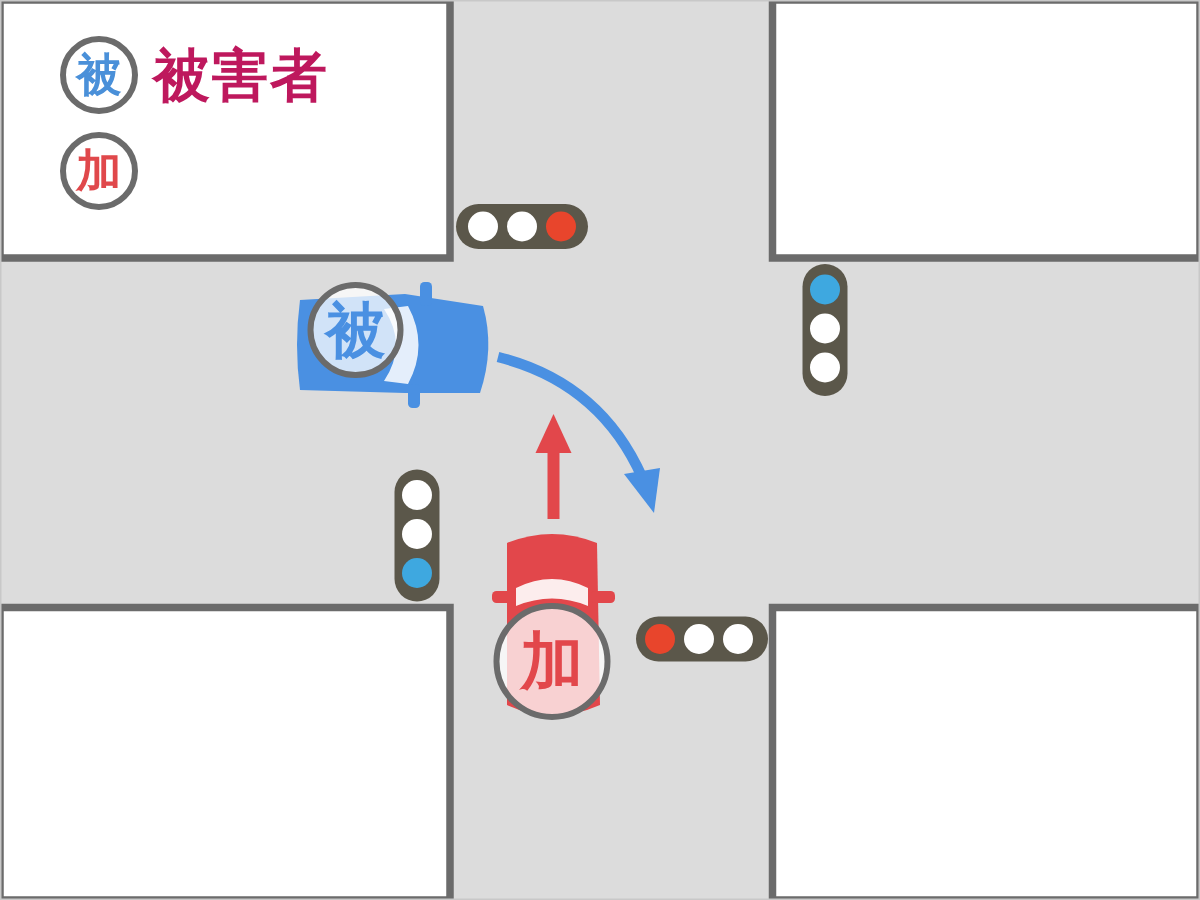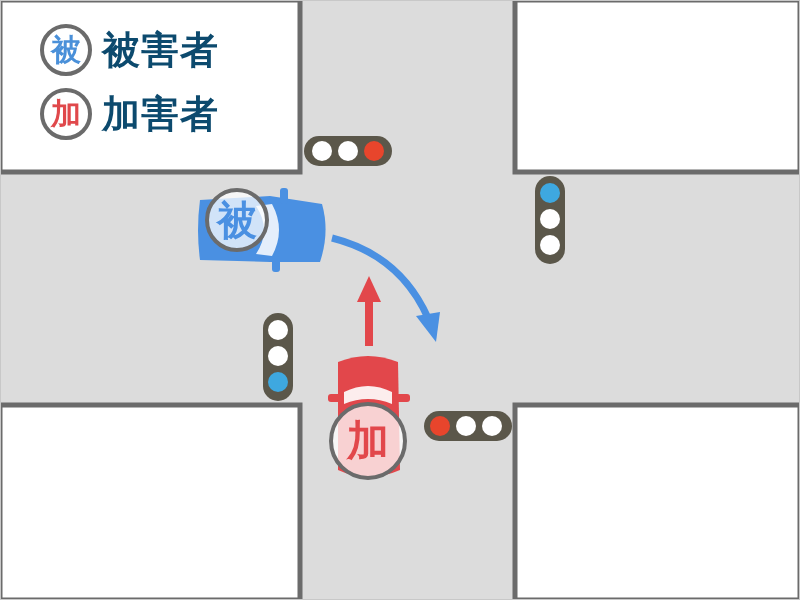--- a/index.html
+++ b/index.html
@@ -2,21 +2,21 @@
 <html><head>
   <meta charset="utf-8">
   <style>
     html, body { margin: 0; padding: 0; }
     body { width: 800px; height: 600px; overflow: hidden; background: #ffffff; font-family: "DejaVu Sans", sans-serif; }
     #scene { position: relative; width: 800px; height: 600px; }
     svg { position: absolute; left: 0; top: 0; }
     .legend { position: absolute; left: 40px; top: 18px; }
     .legend-row { display: flex; align-items: center; height: 64px; }
     .legend-badge { width: 52px; height: 52px; border-radius: 50%; border: 4px solid #6b6b6b; box-sizing: border-box; display: flex; align-items: center; justify-content: center; font-size: 30px; font-weight: bold; background: #fff; }
-    .legend-label { margin-left: 10px; font-size: 38px; font-weight: bold; color: #0c4a6e; letter-spacing: 1px; }
+    .legend-label { margin-left: 10px; font-size: 38px; font-weight: bold; color: #be185d; letter-spacing: 1px; }
     .badge-text { font-weight: bold; }
   </style>
 </head>
 <body>
 
 <div id="scene">
   <svg width="800" height="600" viewBox="0 0 800 600">
 
     <rect x="0" y="0" width="800" height="600" fill="#dcdcdc"></rect>
 
@@ -89,16 +89,15 @@
     <div class="legend-row">
       <div class="legend-badge" style="color:#4a90d9;">
         <span>被</span>
       </div>
       <span class="legend-label">被害者</span>
     </div>
     <div class="legend-row">
       <div class="legend-badge" style="color:#e0484b;">
         <span>加</span>
       </div>
-      <span class="legend-label">加害者</span>
     </div>
   </div>
 </div>
 
 </body></html>

